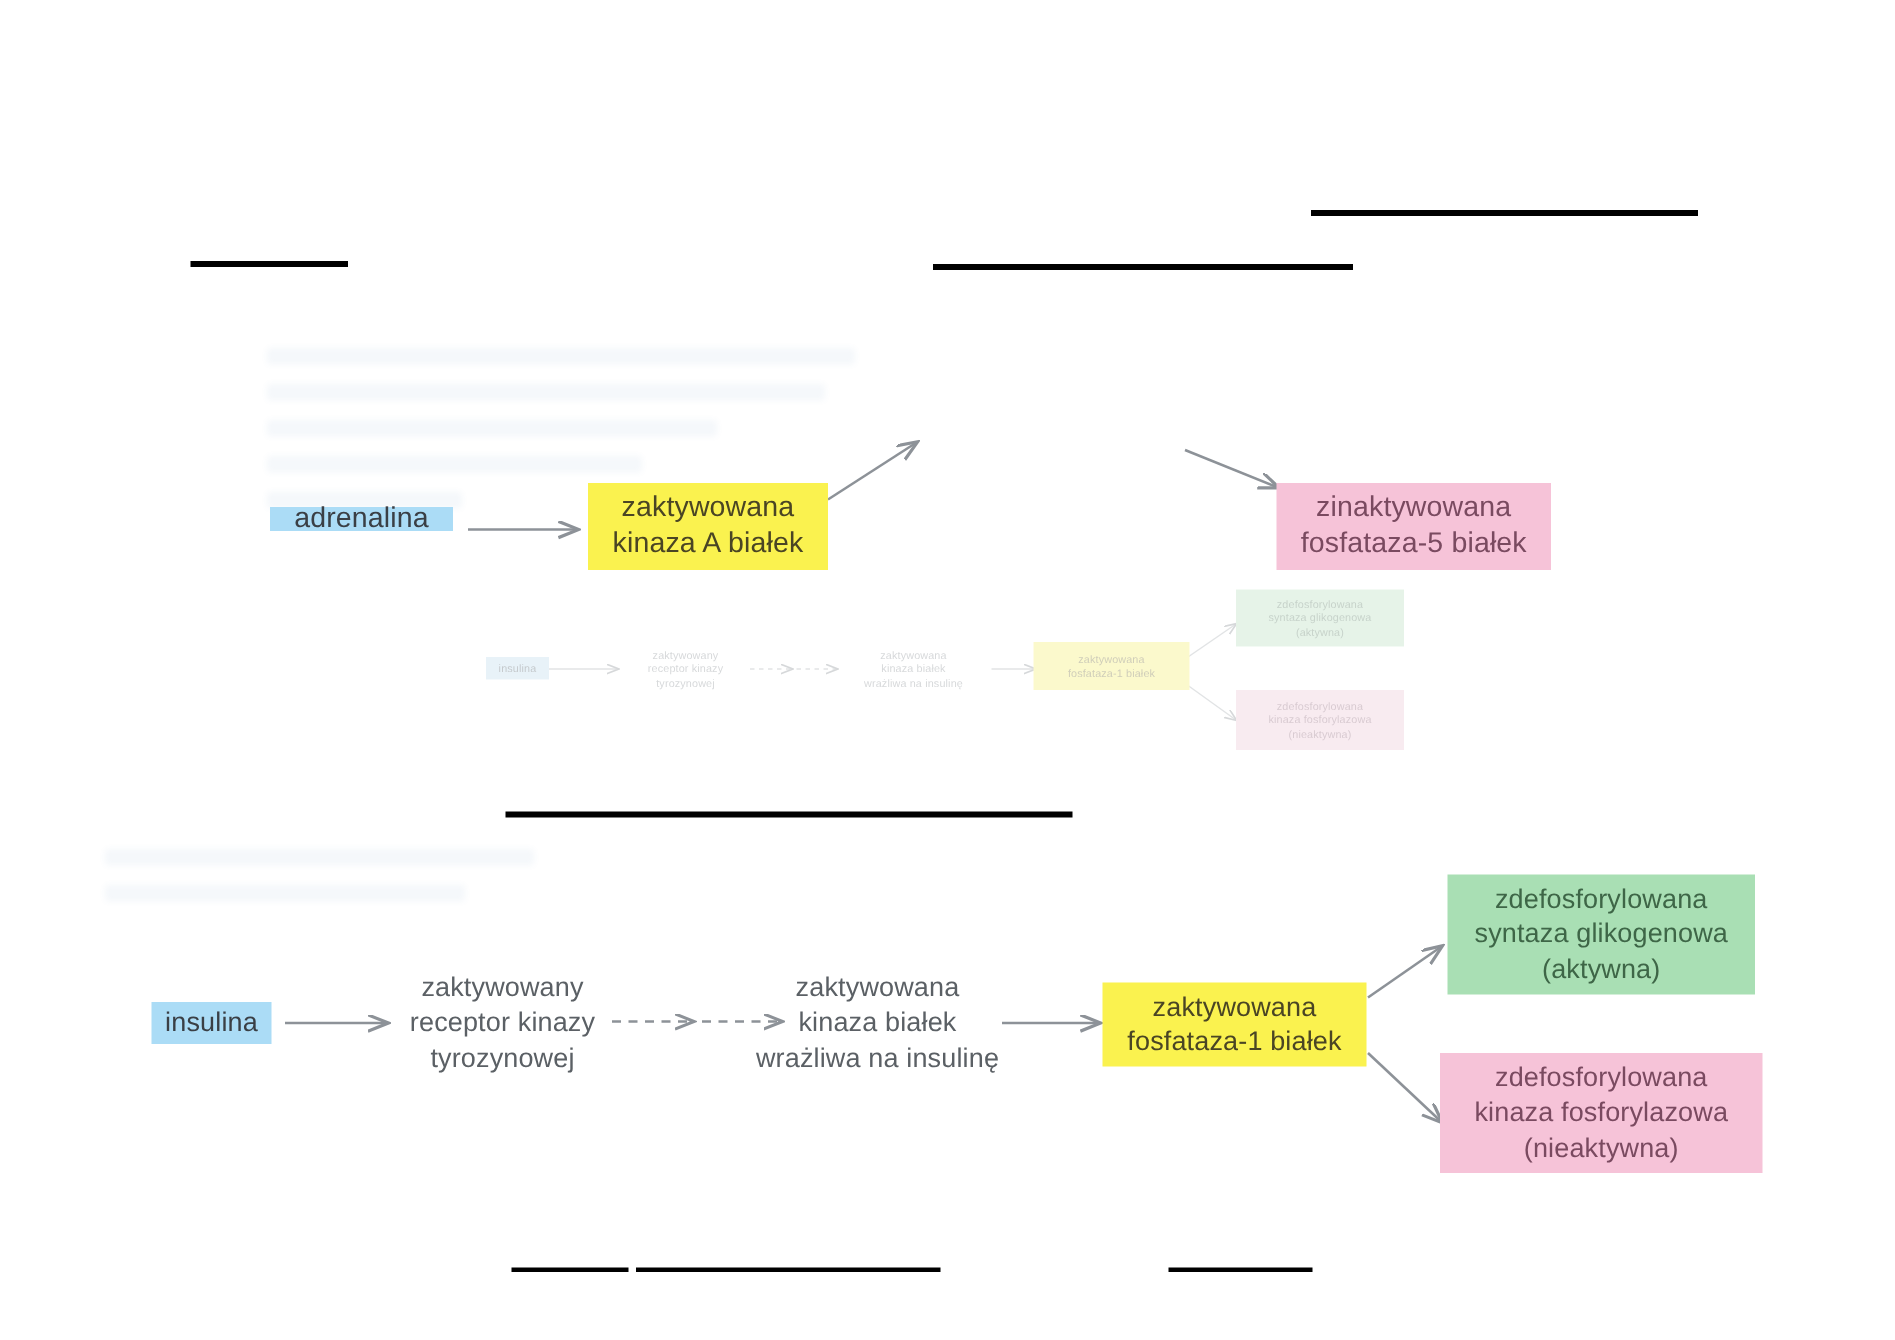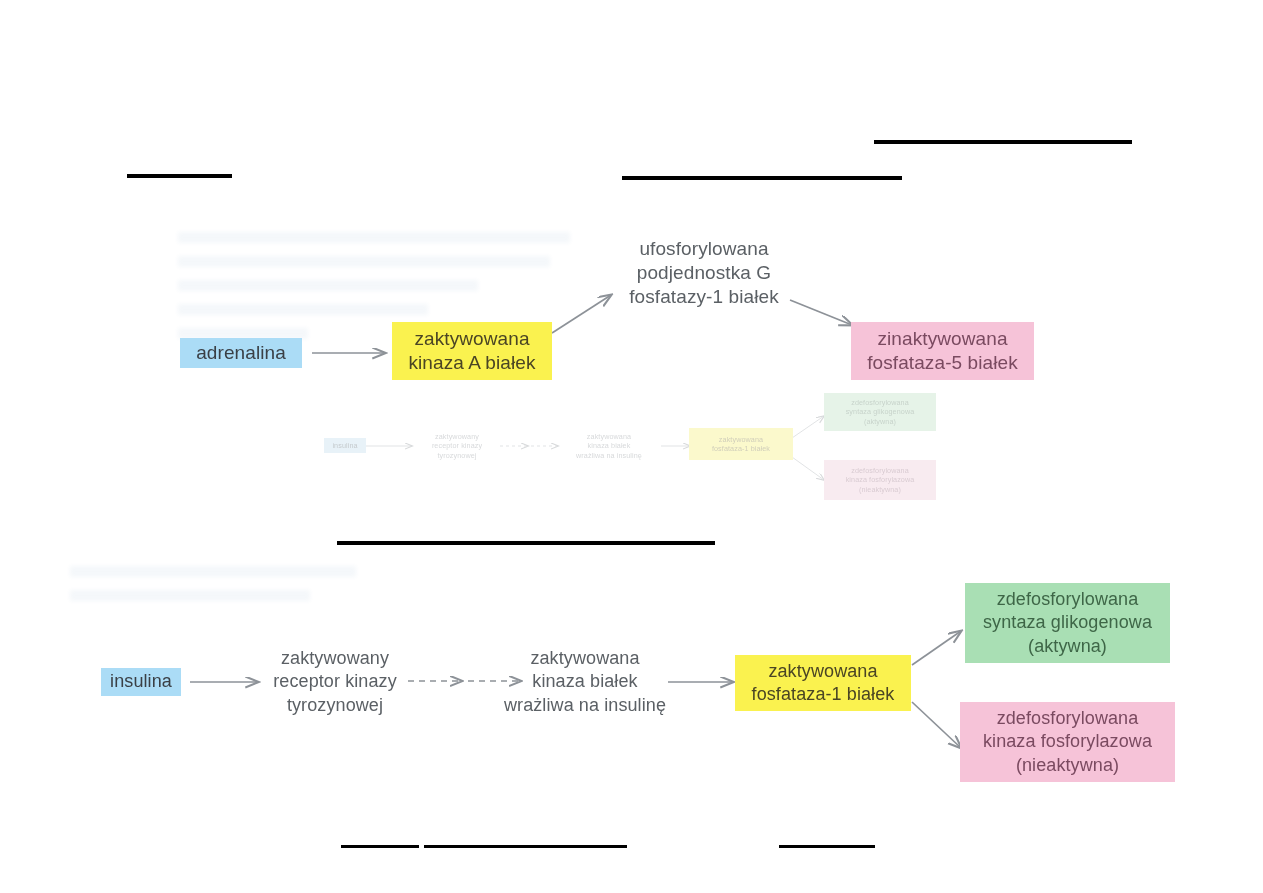--- a/index.html
+++ b/index.html
@@ -96,28 +96,25 @@
       </marker>
     </defs>
 
     <line x1="312" y1="353" x2="385" y2="353" stroke="#8d9298" stroke-width="1.7" marker-end="url(#ah)"></line>
 
     <line x1="552" y1="333" x2="611" y2="295" stroke="#8d9298" stroke-width="1.7" marker-end="url(#ah)"></line>
 
     <line x1="790" y1="300" x2="852" y2="325" stroke="#8d9298" stroke-width="1.7" marker-end="url(#ah)"></line>
   </svg>
 
-  <div class="node blue t-lbl" style="left:180px;top:338px;width:122px;height:30px;">adrenalina</div>
+  <div class="node blue t-lbl" style="left:180px;top:338px;width:122px;height:16px;">adrenalina</div>
 
   <div class="node yellow t-lbl" style="left:392px;top:322px;width:160px;height:58px;">zaktywowana
 kinaza A białek</div>
 
-  <div class="node plain t-plain" style="left:614px;top:232px;width:180px;height:82px;">ufosforylowana
-podjednostka G
-fosfatazy-1 białek</div>
 
   <div class="node pink t-lbl" style="left:851px;top:322px;width:183px;height:58px;">zinaktywowana
 fosfataza-5 białek</div>
 
   <div class="ghost" style="left:0;top:0;width:1263px;height:893px;">
 
     <svg class="arrow-layer" width="1263" height="893" viewBox="0 0 1263 893">
       <line x1="363" y1="446" x2="412" y2="446" stroke="#b4babf" stroke-width="1" marker-end="url(#ahs)"></line>
       <line x1="500" y1="446" x2="528" y2="446" stroke="#b4babf" stroke-width="1" stroke-dasharray="3,3" marker-end="url(#ahs)"></line>
       <line x1="531" y1="446" x2="558" y2="446" stroke="#b4babf" stroke-width="1" stroke-dasharray="3,3" marker-end="url(#ahs)"></line>

